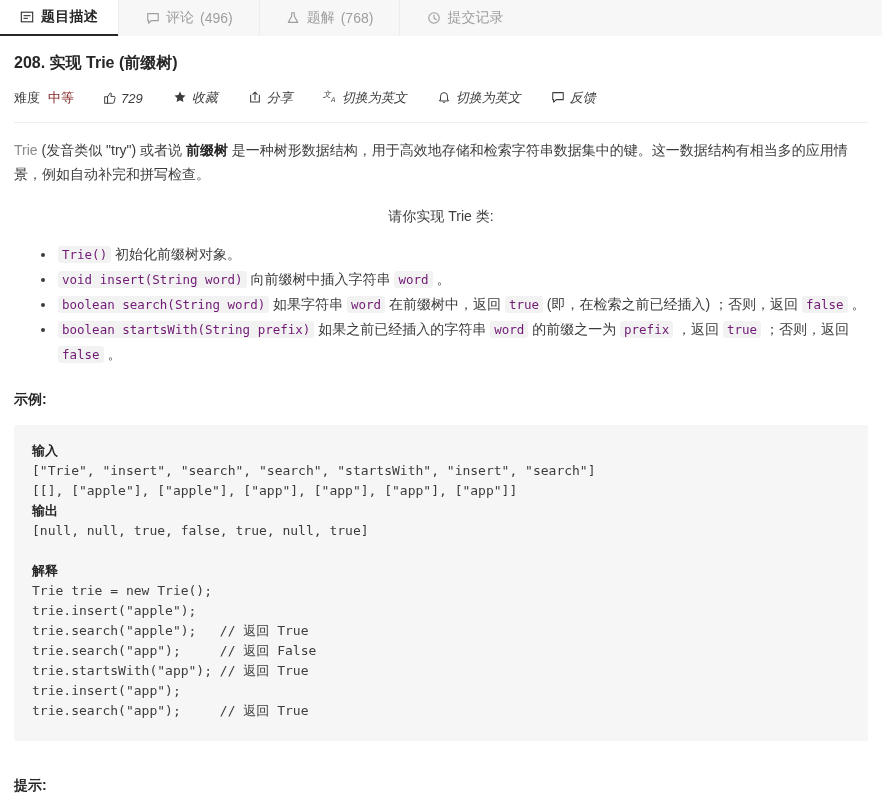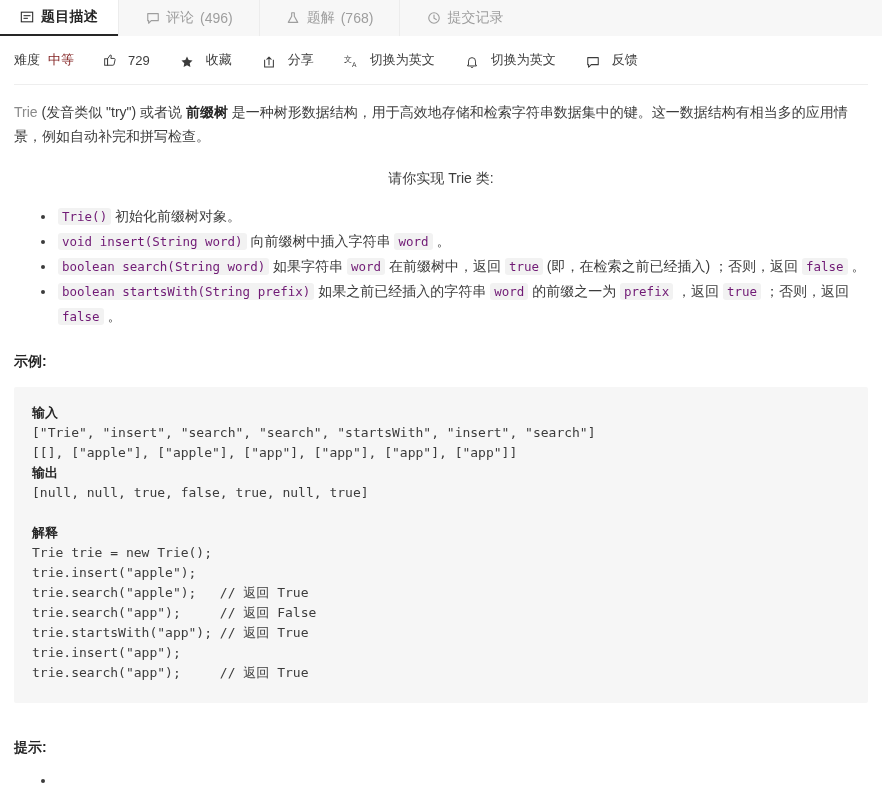--- a/index.html
+++ b/index.html
@@ -86,24 +86,25 @@
   .meta {
     display: flex;
     align-items: center;
     margin-top: 14px;
     font-size: 13px;
     color: #3c3c3c;
     height: 20px;
   }
   .meta-item {
     display: flex;
-    align-items: flex-end;
-    gap: 11px;
+    align-items: flex-start;
+    gap: 4px;
     cursor: pointer;
     white-space: nowrap;
+    font-style: italic;
   }
   .meta-label { color: #3c3c3c; cursor: default; }
   .meta-diff { color: #7f1d1d; margin-left: 8px; cursor: default; }
   .meta-sp1 { width: 28px; }
   .meta-sp  { width: 30px; }
   .mico {
     display: inline-flex;
     align-items: center;
     justify-content: center;
     width: 15px;
@@ -237,20 +238,21 @@
         <circle cx="8" cy="8" r="6" fill="none" stroke="#9e9e9e" stroke-width="1.3"></circle>
         <path d="M8 4.6V8.2l2.6 1.6" fill="none" stroke="#9e9e9e" stroke-width="1.3" stroke-linecap="round"></path>
       </svg>
     </span>
     <span class="tlabel">提交记录</span>
   </div>
 </div>
 
 <div class="content">
 
+  <h1 class="title">208. 实现 Trie (前缀树)</h1>
 
   <div class="meta">
     <span class="meta-label">难度</span>
     <span class="meta-diff">中等</span>
 
     <span class="meta-sp1"></span>
     <span class="meta-item">
       <span class="mico">
         <svg width="14" height="14" viewBox="0 0 16 16">
           <path d="M5.2 14V6.6l3.1-4.3c.8-.2 1.3.3 1.2 1.1L9 6.2h3.6c.9 0 1.4.7 1.2 1.5l-1.1 5c-.1.8-.6 1.3-1.4 1.3z" fill="none" stroke="#3c3c3c" stroke-width="1.1" stroke-linejoin="round"></path>

